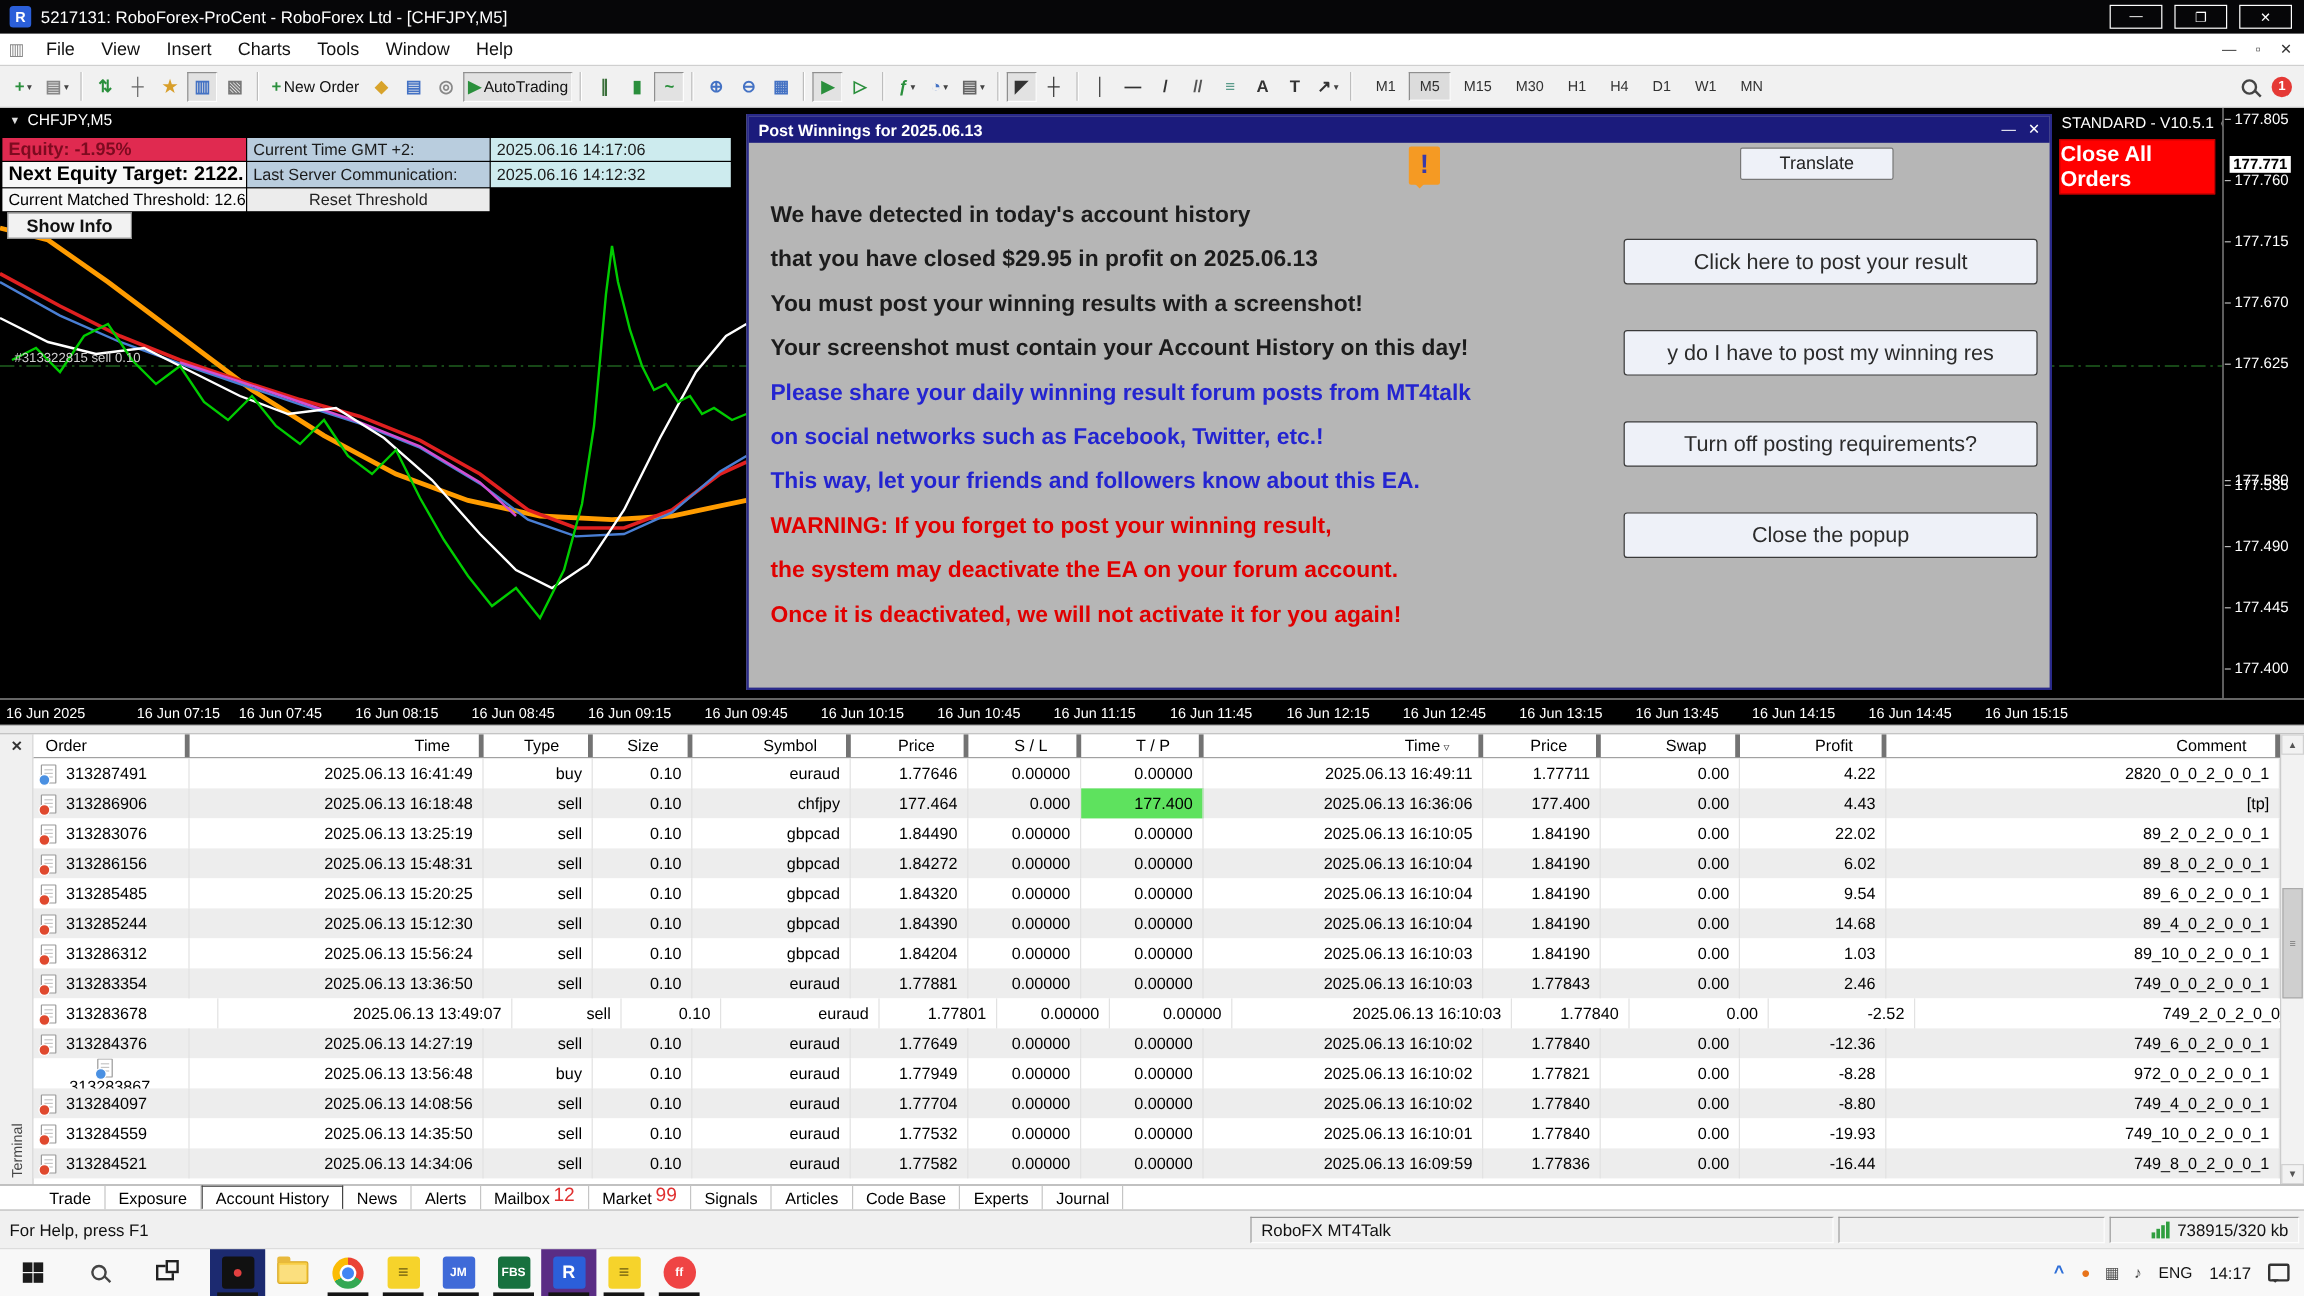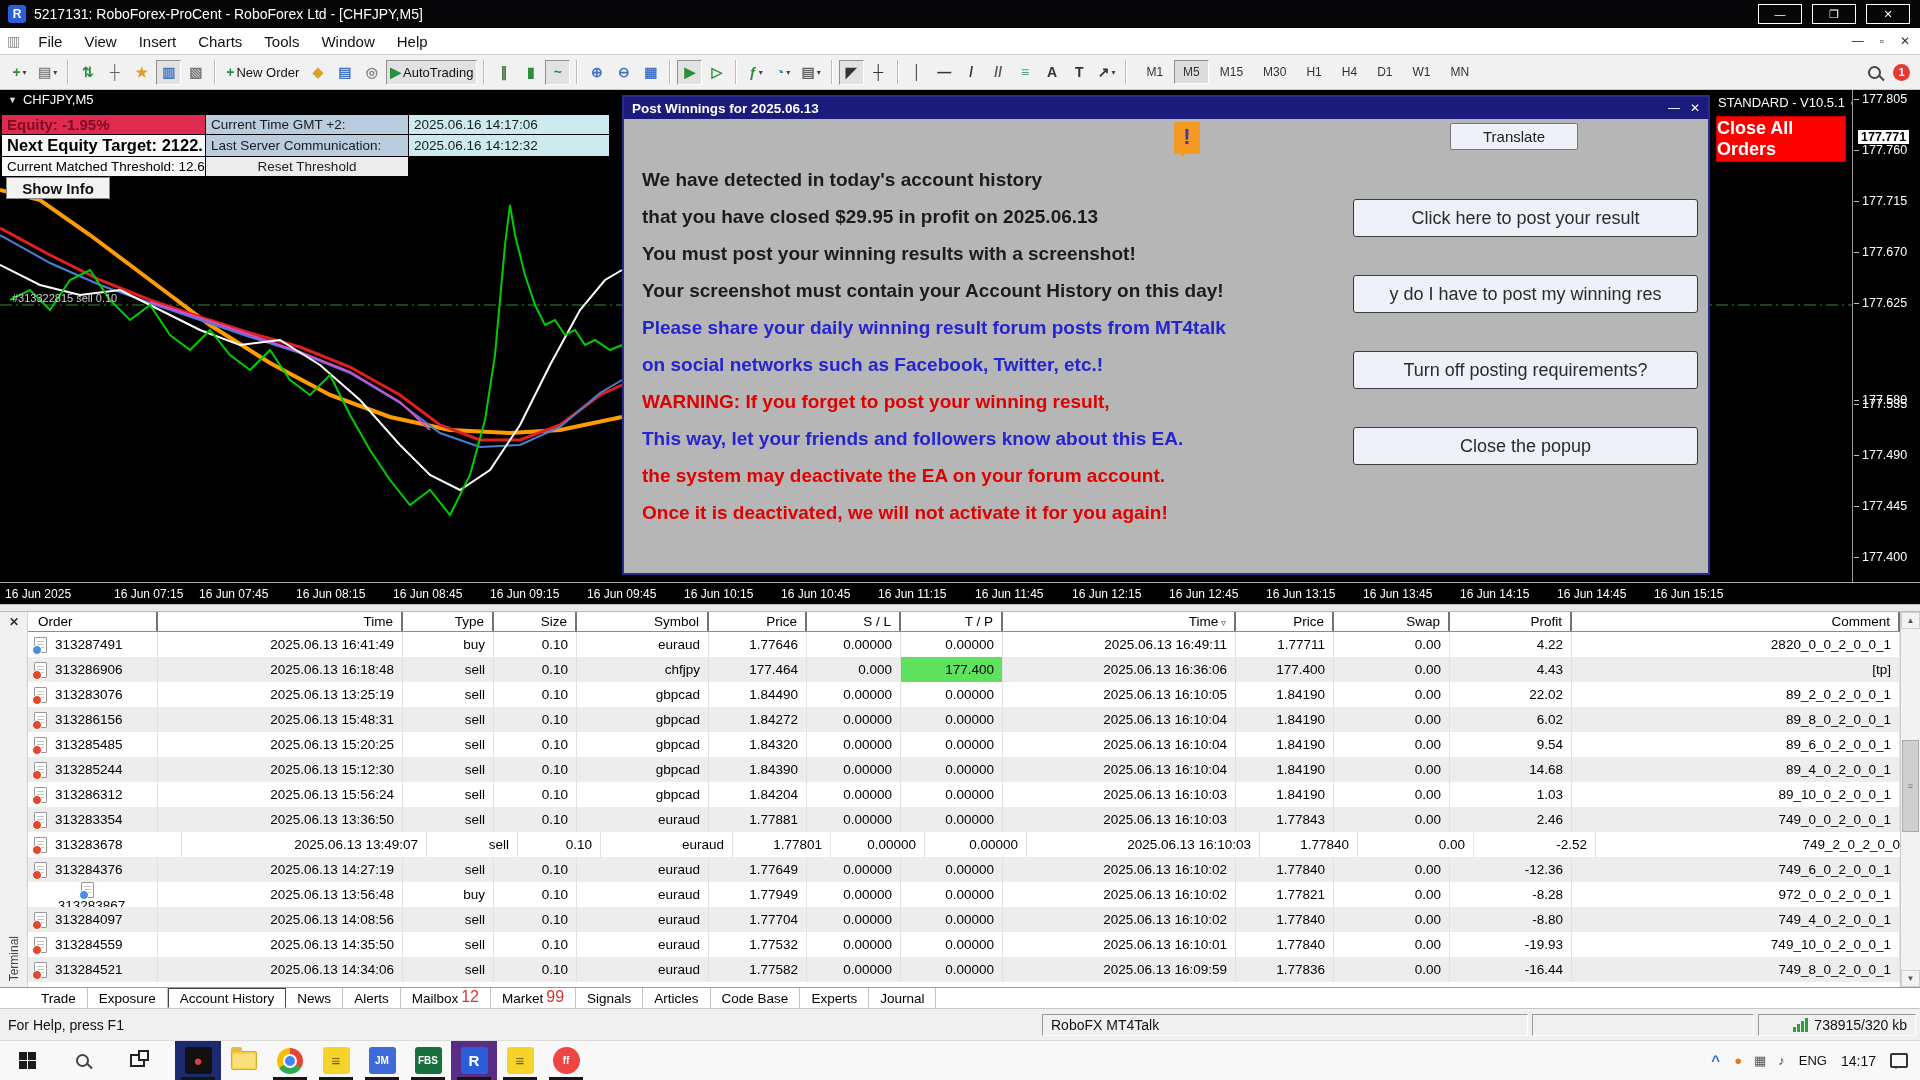--- a/index.html
+++ b/index.html
@@ -101,21 +101,21 @@
             border-top:1px solid #bbb;border-bottom:1px solid #bbb}
 
   
   .terminal{position:absolute;top:612px;left:0;width:1920px;height:396px;background:#fff}
   .gutter{position:absolute;left:0;top:0;width:28px;height:375px;background:#f0f0f0;border-right:1px solid #d0d0d0}
   .gutter-close{position:absolute;top:3px;left:9px;font-size:12px;font-weight:bold;color:#333}
   .terminal-label{position:absolute;bottom:6px;left:7px;writing-mode:vertical-rl;transform:rotate(180deg);
                   font-size:12px;color:#444}
   .grid{position:absolute;left:28px;top:0;width:1872px}
   .thead{display:flex;height:20px;background:#fff;border-bottom:1px solid #8a8a8a}
-  .th{font-size:13.5px;color:#000;text-align:right;padding:2px 8px 0 0;border-right:2px solid #737373;
+  .th{font-size:13.5px;color:#000;text-align:right;padding:2px 24px 0 0;border-right:4px solid #737373;
       white-space:nowrap;overflow:hidden;flex:none}
   .th.first{text-align:left;padding-left:10px}
   .sort{font-size:10px;color:#555}
   .tr{display:flex;height:25px;background:#fff}
   .tr.alt{background:#ededed}
   .td{font-size:13.5px;display:flex;align-items:center;justify-content:flex-end;padding-right:8px;
       border-right:1px solid #e2e2e2;color:#000;white-space:nowrap;overflow:hidden;flex:none}
   .td.first{justify-content:flex-start;padding-left:6px}
   .td.green{background:#5ee25e}
   .doc-icon{width:13px;height:16px;background:#fff;border:1px solid #999;border-radius:1px;margin-right:8px;
@@ -411,22 +411,22 @@
       <div class="popup-body">
         <div class="excl-icon">!</div>
         <div class="translate-btn">Translate</div>
         <div class="popup-lines">
             <div class="popup-line dark">We have detected in today's account history</div>
             <div class="popup-line dark">that you have closed $29.95 in profit on 2025.06.13</div>
             <div class="popup-line dark">You must post your winning results with a screenshot!</div>
             <div class="popup-line dark">Your screenshot must contain your Account History on this day!</div>
             <div class="popup-line blue">Please share your daily winning result forum posts from MT4talk</div>
             <div class="popup-line blue">on social networks such as Facebook, Twitter, etc.!</div>
+            <div class="popup-line blue">This way, let your friends and followers know about this EA.</div>
             <div class="popup-line red">WARNING: If you forget to post your winning result,</div>
-            <div class="popup-line blue">This way, let your friends and followers know about this EA.</div>
             <div class="popup-line red">the system may deactivate the EA on your forum account.</div>
             <div class="popup-line red">Once it is deactivated, we will not activate it for you again!</div>
           </div>
         <div>
             <div class="side-btn" style="top: 80px;">Click here to post your result</div>
             <div class="side-btn" style="top: 156px;">y do I have to post my winning res</div>
             <div class="side-btn" style="top: 232px;">Turn off posting requirements?</div>
             <div class="side-btn" style="top: 308px;">Close the popup</div>
           </div>
       </div>

